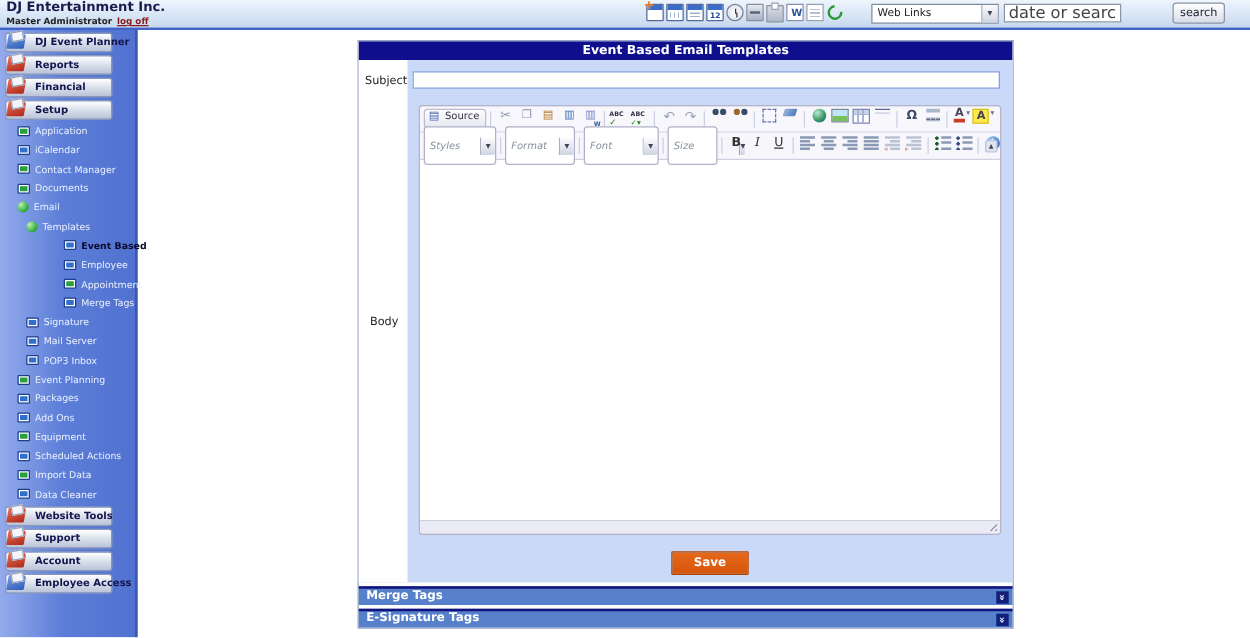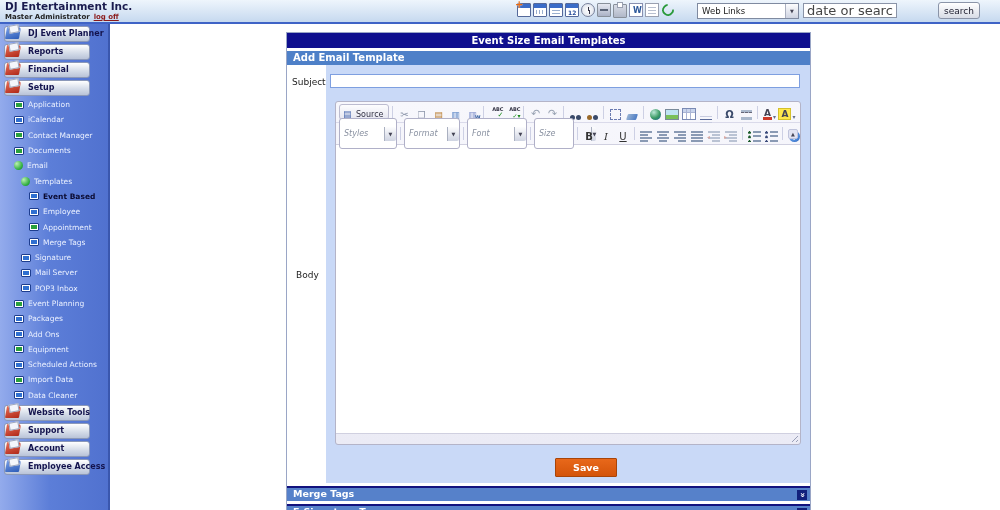--- a/index.html
+++ b/index.html
@@ -55,21 +55,21 @@
   .sbtn{ position:relative; height:16px; margin:2px 20px 1px 4px; border-radius:3px; cursor:pointer;
     background:linear-gradient(180deg,#ffffff,#d6dde9 55%,#b9c3d8); border:1px solid #8b98b8;
     font-size:8px; font-weight:bold; color:#14144e; line-height:14px; padding-left:23px; white-space:nowrap; }
   .fol{ position:absolute; left:0px; top:-1px; width:16px; height:13px; }
   .fol::before{ content:""; position:absolute; inset:1px 1px 0 1px; border-radius:1px 3px 1px 1px;
     background:linear-gradient(160deg,#7aa0e8,#2d5cb8); transform:skewX(-10deg); }
   .fol::after{ content:""; position:absolute; top:-1px; left:4px; width:8px; height:6px;
     background:#f4f6fb; border:1px solid #9aa2b8; transform:rotate(-10deg); }
   .fol.red::before{ background:linear-gradient(160deg,#e8705a,#b02818); }
   .ssub{ height:15.3px; display:flex; align-items:center; gap:4px; font-size:7.5px; color:#eaf0ff; cursor:pointer; white-space:nowrap; }
-  .ssub.lvl1{ padding-left:14px; } .ssub.lvl2{ padding-left:21px; } .ssub.lvl3{ padding-left:29px; }
+  .ssub.lvl1{ padding-left:14px; } .ssub.lvl2{ padding-left:21px; } .ssub.lvl3{ padding-left:29px;margin-left:22px; }
   .ssub.sel{ color:#0a0a30; font-weight:bold; }
   .si-win{ width:10px; height:8px; background:#fff; border:1px solid #1d3d8f; border-radius:1px; position:relative; flex:none; }
   .si-win::after{ content:""; position:absolute; inset:1px; }
   .si-win.green::after{ background:#29a03a; } .si-win.blue::after{ background:#2f6fd0; }
   .si-sphere{ width:9px; height:9px; border-radius:50%; flex:none;
     background:radial-gradient(circle at 30% 30%,#baf0b0,#2fae3e 65%,#187028); }
 
   
   .panel{ position:absolute; left:287px; top:33px; width:523px; outline:1px solid #9aa6c6; background:#fff; }
   .title-bar{ height:15px; background:#0f0f8e; color:#fff; font-weight:bold; font-size:10px;
@@ -82,21 +82,21 @@
   .body-label{ position:absolute; left:9px; top:205px; font-size:9px; color:#222; }
   .subject-input{ position:absolute; left:43px; top:9px; width:470px; height:14px;
     border:1px solid #7e9fe0; background:#fff; font-size:9px; padding:0 3px; font-family:inherit; }
 
   
   .cke{ position:absolute; left:48px; top:36px; width:466px; border:1px solid #b4b4c8; border-radius:3px;
     background:linear-gradient(#f7f7fc,#ebebf5); }
   .tbrow{ display:flex; align-items:center; gap:1px; padding:2px 3px; height:21px; flex-wrap:nowrap; position:relative; }
   .tbrow.r1{ border-bottom:1px solid #dadaea; }
   .tsep{ width:1px; height:13px; background:#cdd0e4; margin:0 2px; flex:none; }
-  .tbtn{ min-width:16px; height:16px; display:flex; align-items:flex-end; justify-content:center;
+  .tbtn{ min-width:16px; height:16px; display:flex; align-items:flex-start; justify-content:center;
     position:relative; border-radius:2px; color:#445; font-size:9px; cursor:pointer; flex:none; }
   .tbtn-source{ border:1px solid #bcbcd0; border-radius:3px; background:linear-gradient(#fdfdfe,#e6e6f0);
     padding:0 5px 0 16px; font-size:8px; color:#334; height:16px; }
   .tbtn-source::before{ content:"▤"; position:absolute; left:3px; color:#4a6ab0; font-size:9px; }
   .tb-cut::before{ content:"✂"; font-size:10px; color:#8a94a8; }
   .tb-copy::before{ content:"❐"; color:#8a94a8; }
   .tb-paste::before{ content:"▤"; color:#b87a2a; }
   .tb-paste-text::before{ content:"▥"; color:#4a7ac0; }
   .tb-paste-word::before{ content:"▥"; color:#7a8ac8; }
   .tb-paste-word::after{ content:"W"; position:absolute; right:0; bottom:0; font-size:5px; font-weight:bold; color:#2b579a; }
@@ -156,21 +156,21 @@
   .ckdd-styles{ width:58px; } .ckdd-format{ width:56px; } .ckdd-font{ width:60px; } .ckdd-size{ width:40px;gap:36px; }
   .collapse-btn{ position:absolute; right:2px; top:5px; width:10px; height:10px; background:#e2e4f2;
     border:1px solid #c0c4dc; border-radius:2px; font-size:5px; color:#445; display:flex; align-items:center; justify-content:center; cursor:pointer; }
   .cke-contents{ height:290px; background:#fff; border-top:1px solid #d0d0e0; border-bottom:1px solid #d0d0e0; cursor:text; }
   .cke-bottom{ height:10px; position:relative; }
   .resize-handle{ position:absolute; right:2px; bottom:2px; width:9px; height:9px; cursor:se-resize;
     background:repeating-linear-gradient(135deg,transparent 0 2px,#9aa0b8 2px 3px);
     clip-path:polygon(100% 0,100% 100%,0 100%); }
   .save-btn{ position:absolute; left:250px; bottom:6px; width:62px; height:19px;
     background:linear-gradient(#e8681a,#d4540a); border:1px solid #a84408; border-radius:1px;
-    color:#fff; font-weight:bold; font-size:9.5px; cursor:pointer; font-family:inherit;margin-left:18px; }
+    color:#fff; font-weight:bold; font-size:9.5px; cursor:pointer; font-family:inherit; }
 
   .section-bar{ position:relative; height:15px; background:#5681ca; border-top:2px solid #12127e;
     margin-top:3px; color:#fff; font-weight:bold; font-size:9.5px; line-height:12px; padding-left:6px; cursor:pointer; }
   .section-bar .chev{ position:absolute; right:3px; top:2px; width:10px; height:10px; background:#12207c;
     display:flex; align-items:center; justify-content:center; cursor:pointer; }
   .section-bar .chev::after{ content:"»"; color:#fff; font-size:8px; line-height:8px; transform:rotate(90deg); }
 </style>
 </head>
 <body>
 
@@ -289,22 +289,21 @@
           <span>Data Cleaner</span>
         </div>
         <div class="sbtn"><span class="fol red"></span><span>Website Tools</span></div>
         <div class="sbtn"><span class="fol red"></span><span>Support</span></div>
         <div class="sbtn"><span class="fol red"></span><span>Account</span></div>
         <div class="sbtn"><span class="fol"></span><span>Employee Access</span></div>
       </div>
   </div>
 
   <div class="panel">
-    <div class="title-bar">Event Size Email Templates</div>
-    <div class="form-header">Add Email Template</div>
+    <div class="title-bar">Event Based Email Templates</div>
     <div class="form-body">
       <div class="label-col"></div>
       <div class="subject-label">Subject</div>
       <input class="subject-input" value="" style="">
       <div class="body-label">Body</div>
 
       <div class="cke">
         <div class="tbrow r1">
             <a class="tbtn tbtn-source">
               <span>Source</span>

